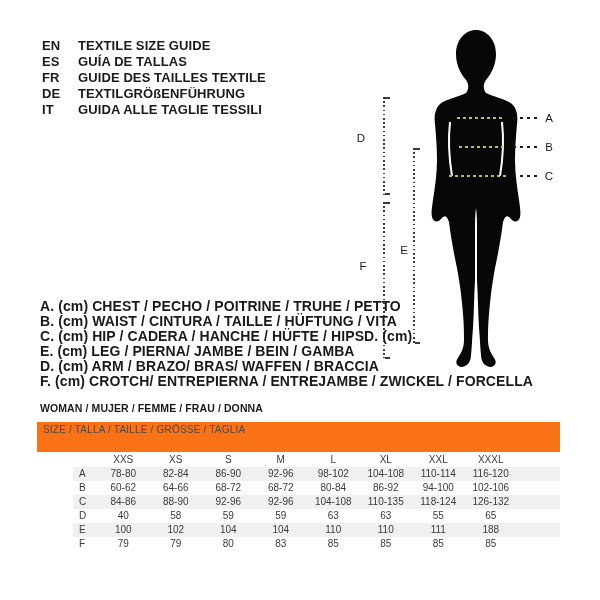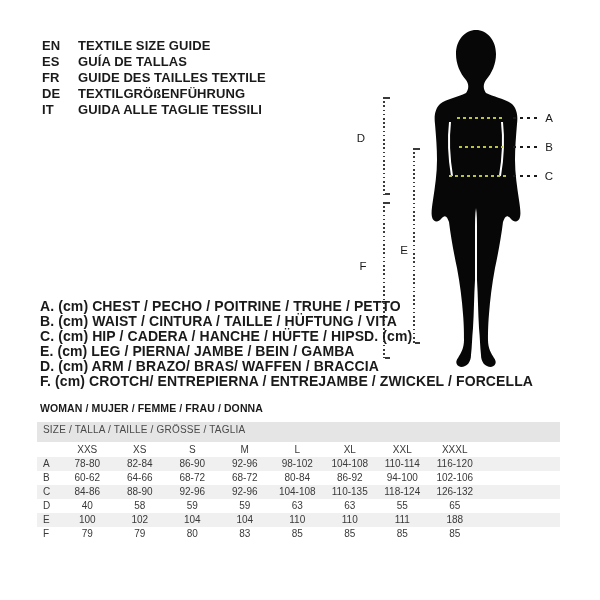--- a/index.html
+++ b/index.html
@@ -16,22 +16,22 @@
   .tick{position:absolute;width:5px;height:1.6px;background:#3a3a3a;}
   .marker{position:absolute;width:16px;height:14px;font-size:11.5px;font-weight:400;text-align:center;line-height:14px;color:#1a1a1a;}
   .dash-accent{position:absolute;height:2px;}
   .dash-black{position:absolute;height:1.6px;background:repeating-linear-gradient(90deg,#1a1a1a 0 3.5px,transparent 3.5px 7px);}
   
   .legend{position:absolute;left:40px;top:299px;}
   .legend-row{height:15px;font-size:14px;font-weight:700;letter-spacing:.1px;line-height:15px;white-space:nowrap;}
   .gender-line{position:absolute;left:40px;top:402px;font-size:10.5px;font-weight:700;letter-spacing:.1px;text-align:center;}
   
   .size-table{position:absolute;left:37px;top:422px;width:523px;font-size:10px;}
-  .tbar{height:20px;line-height:15px;background:#e5e5e5;color:#4a4a4a;padding-left:6px;font-weight:400;letter-spacing:.2px;}
-  .trow{display:flex;height:14px;line-height:14px;align-items:center;}
+  .tbar{height:30px;line-height:15px;background:#f97316;color:#4a4a4a;padding-left:6px;font-weight:400;letter-spacing:.2px;}
+  .trow{display:flex;height:14px;line-height:14px;align-items:center;margin-left:36px;}
   .thead-row{height:15px;line-height:15px;}
   .c-label{width:24px;padding-left:6px;box-sizing:border-box;color:#3a3a3a;}
   .c-val{width:52.5px;text-align:center;color:#3a3a3a;}
   .shaded{background:#f0f0f0;}
 </style>
 </head>
 <body>
 
 <div class="stage">
 

